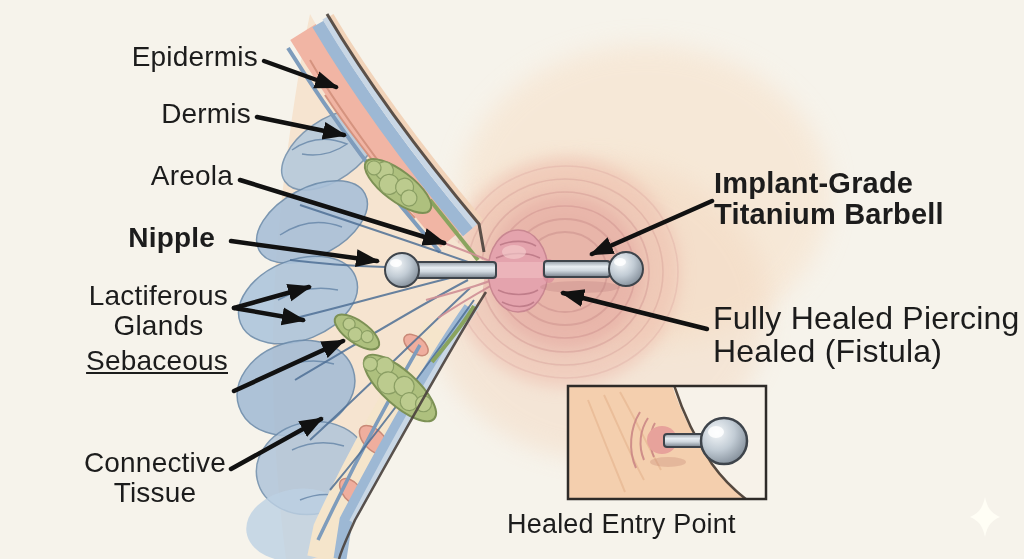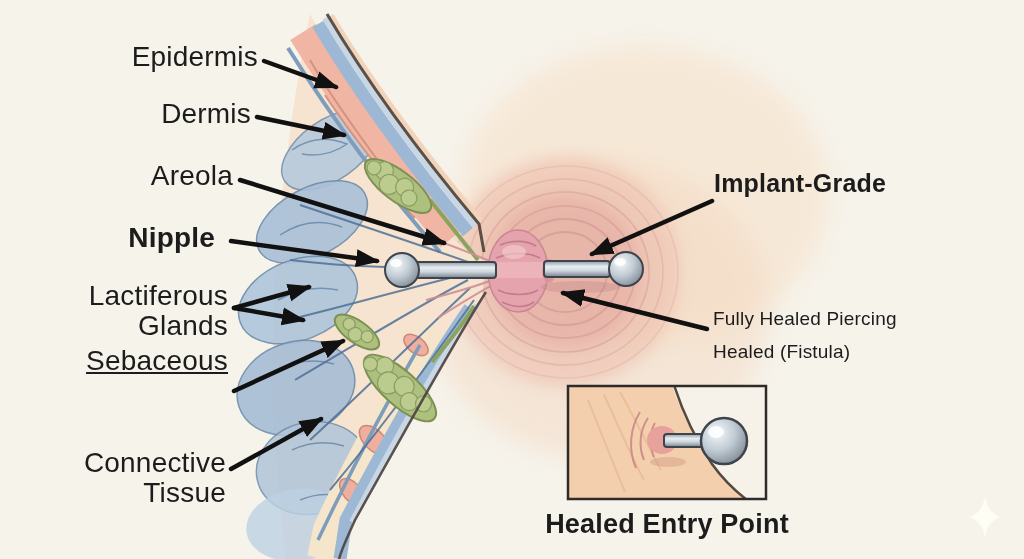--- a/index.html
+++ b/index.html
@@ -7,24 +7,24 @@
     position:relative;width:1024px;height:559px;overflow:hidden;
     background:var(--c-background,#f6f3eb);
     font-family:"Liberation Sans",sans-serif;
   }
   .stage svg{position:absolute;left:0;top:0;}
   .label{
     position:absolute;color:var(--c-label_text,#1c1c1c);
     font-size:28px;font-weight:500;line-height:30px;letter-spacing:.2px;
     white-space:nowrap;
   }
-  .align-r{text-align:right;}
-  .lbl-bold{font-weight:700;font-size:25px;line-height:31px;}
-  .lbl-reg{font-weight:400;font-size:19px;line-height:33px;}
-  .lbl-caption{font-weight:700;font-size:27px;text-align:center;}
+  .align-r{text-align:center;}
+  .lbl-bold{font-weight:700;font-size:29px;line-height:31px;}
+  .lbl-reg{font-weight:400;font-size:32px;line-height:33px;}
+  .lbl-caption{font-weight:400;font-size:27px;}
   .arrow-line{stroke:var(--c-arrow,#111111);stroke-width:4.5;stroke-linecap:round;fill:none;}
 </style>
 </head>
 <body>
 
 <div class="stage">
 
   <svg width="1024" height="559" viewBox="0 0 1024 559">
     <defs>
       <radialGradient id="ballGrad" cx="0.35" cy="0.32" r="0.85">
@@ -246,20 +246,21 @@
   <div class="label align-r" style="top:346px;right:796px;text-decoration:underline;">
     <div>Sebaceous</div>
   </div>
   <div class="label align-r" style="top:448px;right:798px;">
     <div>Connective</div>
     <div>Tissue</div>
   </div>
 
   <div class="label lbl-bold" style="top:168px;left:714px;">
     <div>Implant-Grade</div>
+    <div>Titanium Barbell</div>
   </div>
   <div class="label lbl-reg" style="top:302px;left:713px;">
     <div>Fully Healed Piercing</div>
     <div>Healed (Fistula)</div>
   </div>
 
   <div class="label lbl-caption" style="top:509px;left:507px;width:320px;"><span>Healed Entry Point</span></div>
 
 </div>
 

